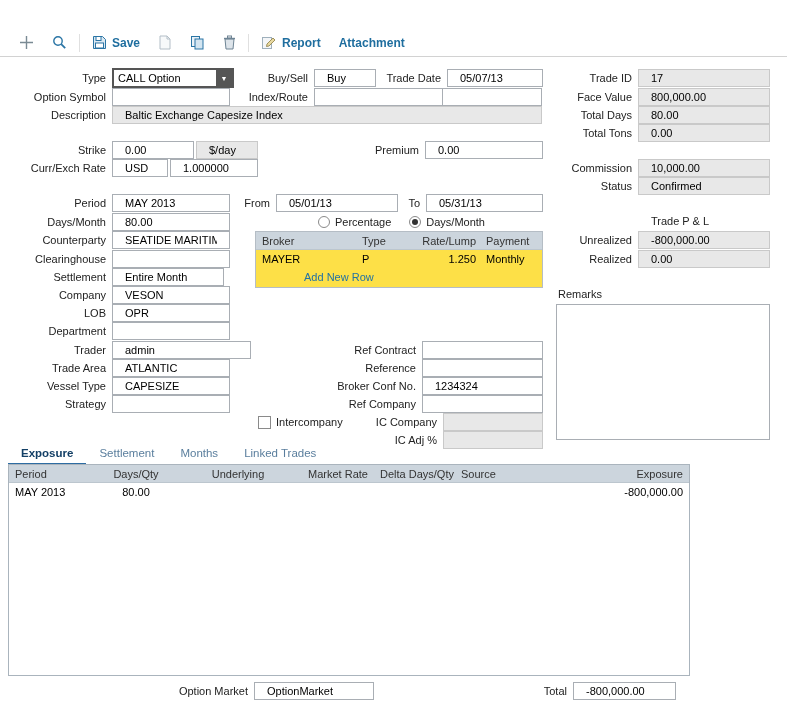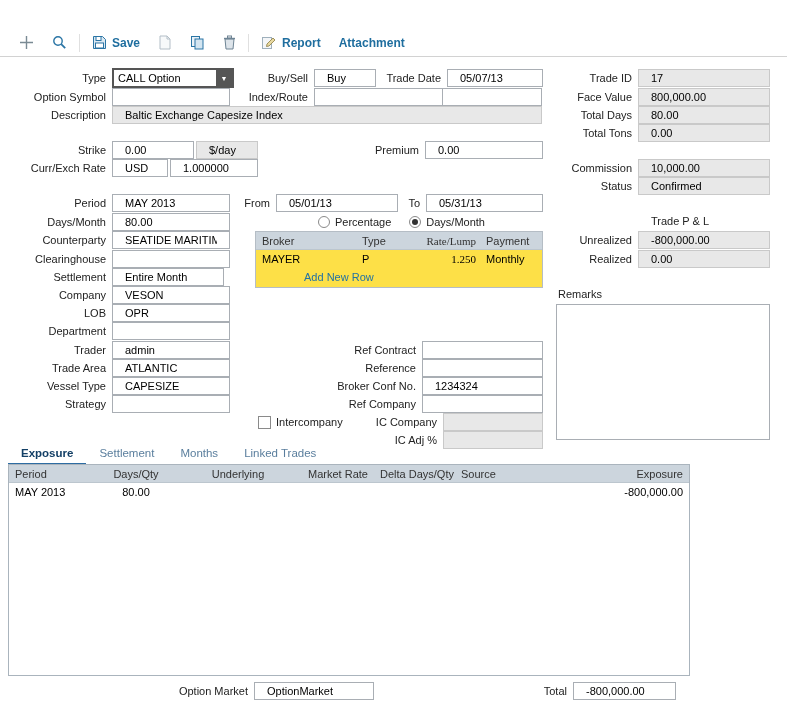--- a/index.html
+++ b/index.html
@@ -18,21 +18,21 @@
   .combo { position:relative; height:20px; width:122px; border:2px solid #555; background:#fff; display:flex; align-items:center; padding-left:4px; font-size:11px; }
   .combo .arrowbox { position:absolute; right:0; top:0; bottom:0; width:16px; background:#555; color:#fff; display:flex; align-items:center; justify-content:center; font-size:7px; }
   .radio { width:12px; height:12px; border:1px solid #8a8a8a; border-radius:50%; background:#fff; display:inline-block; position:relative; flex:0 0 auto; }
   .radio.sel::after { content:""; position:absolute; left:2px; top:2px; width:6px; height:6px; border-radius:50%; background:#333; }
   .rlabel { margin-left:5px; color:#222; white-space:nowrap; }
   .checkbox { width:13px; height:13px; border:1px solid #8a8a8a; background:#fff; display:inline-block; flex:0 0 auto; }
   .plainlabel { position:absolute; color:#222; white-space:nowrap; }
   .brokergrid { position:absolute; left:255px; top:231px; width:288px; height:57px; border:1px solid #b5bdc5; background:#fde047; }
   .grid-h { display:flex; height:18px; background:#ccd5dd; align-items:center; color:#333; border-bottom:1px solid #bcc6ce; }
   .grid-r { display:flex; height:18px; align-items:center; color:#000; }
-  .b1 { width:106px; padding-left:6px; } .b2 { width:50px; } .b3 { width:70px; text-align:right; padding-right:6px;font-family:Liberation Serif, serif; } .b4 { width:56px; padding-left:4px; }
+  .b1 { width:106px; padding-left:6px; } .b2 { width:50px; } .b3 { width:70px; text-align:right; padding-right:6px; } .b4 { width:56px; padding-left:4px; }
   .addrow { padding-left:48px; color:#2272a3; height:18px; display:flex; align-items:center; cursor:default; }
   .remarksbox { position:absolute; left:556px; top:304px; width:214px; height:136px; border:1px solid #a9aeb4; background:#fff; resize:none; font:11px "Liberation Sans",sans-serif; padding:3px; outline:none; }
   .tabs { position:absolute; left:8px; top:444px; display:flex; }
   .tab { padding:3px 13px 4px; color:#5a7e9d; font-size:11.5px; cursor:default; white-space:nowrap; }
   .tab.active { color:#133f66; font-weight:bold; border-bottom:3px solid #2d6ca2; }
   .exp { position:absolute; left:8px; top:464px; width:682px; height:212px; border:1px solid #aab4bd; background:#fff; }
   .exp .hd { display:flex; height:18px; background:#ccd5dd; align-items:center; color:#333; border-bottom:1px solid #bcc6ce; }
   .exp .bd { display:flex; height:18px; align-items:center; color:#000; }
   .c1 { width:92px; padding-left:6px; } .c2 { width:76px; text-align:center; padding-right:6px; }
   .c3 { width:122px; text-align:center; } .c4 { width:78px; text-align:center; }
@@ -263,21 +263,21 @@
   </div>
   <textarea class="remarksbox" value="" style=""></textarea>
 
   <div class="row" style="left:2px;top:322px">
     <span class="lbl" style="width:110px">Department</span>
     <input class="fld" style="width: 118px;" value="">
   </div>
 
   <div class="row" style="left:2px;top:341px">
     <span class="lbl" style="width:110px">Trader</span>
-    <input class="fld" style="width: 118px;" value="admin">
+    <input class="fld" style="width: 139px;" value="admin">
   </div>
   <div class="row" style="left:320px;top:341px">
     <span class="lbl" style="width:102px">Ref Contract</span>
     <input class="fld" style="width: 121px;" value="">
   </div>
 
   <div class="row" style="left:2px;top:359px">
     <span class="lbl" style="width:110px">Trade Area</span>
     <input class="fld" style="width: 118px;" value="ATLANTIC">
   </div>

